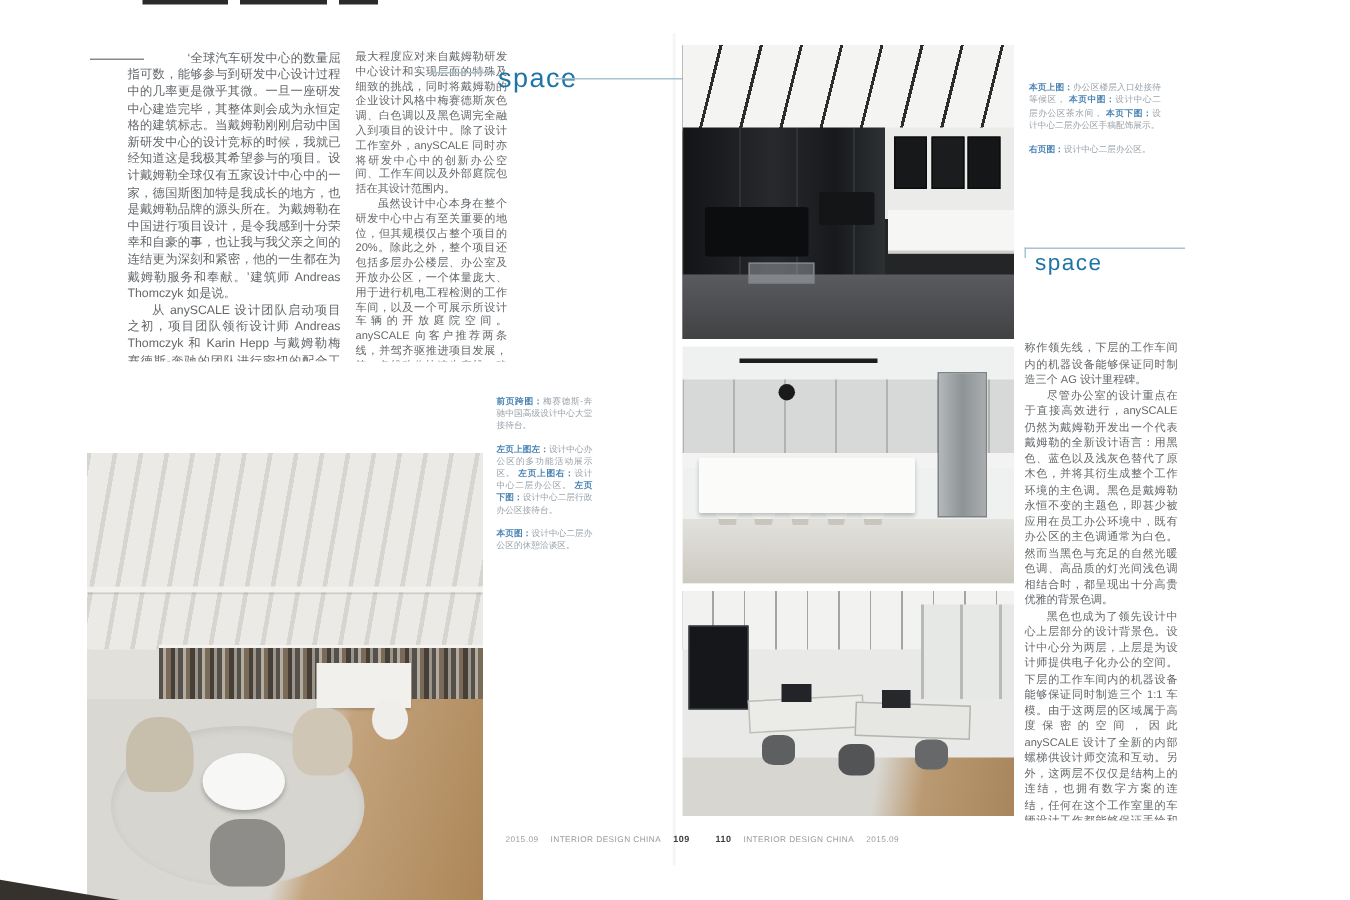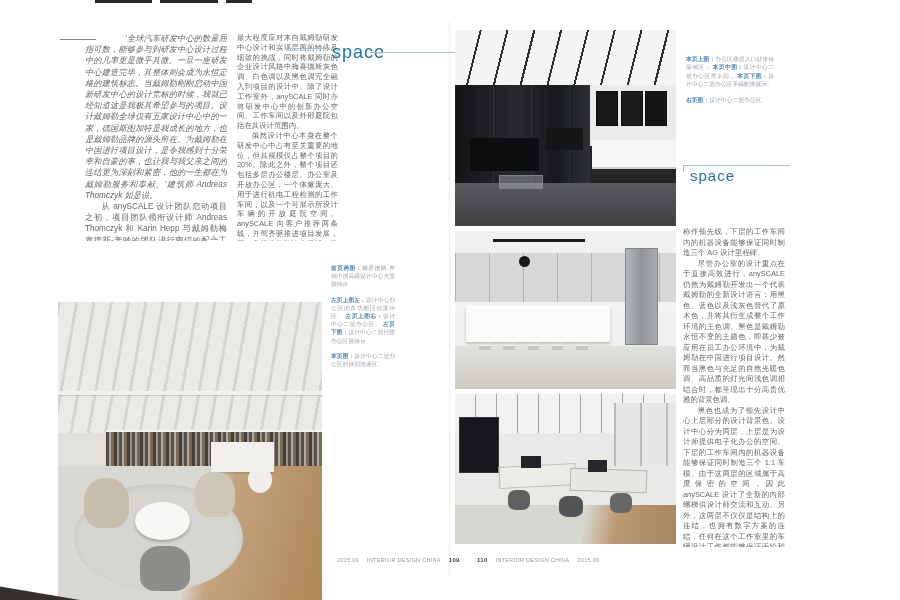--- a/index.html
+++ b/index.html
@@ -3,21 +3,21 @@
 <meta charset="utf-8">
 <style>
   html,body{margin:0;padding:0;background:#ffffff;}
   .spread{position:relative;width:900px;height:600px;background:#ffffff;overflow:hidden;
           font-family:"Liberation Sans",sans-serif;}
   
   .col{position:absolute;overflow:hidden;color:#63676a;text-align:justify;}
   .col p{margin:0;}
   .col p.indent{text-indent:2em;}
   .col1{left:85px;top:33px;width:142px;height:208px;font-size:8.2px;line-height:11.2px;}
-  .col1 p.first{text-indent:40px;font-style:italic;}
+  .col1 p.first{text-indent:40px;}
   .col2{left:237px;top:33px;width:101px;height:208px;font-size:7.4px;line-height:9.8px;}
   .rcol{left:683px;top:227px;width:102px;height:320px;font-size:7.4px;line-height:10.5px;}
   .lead-rule{position:absolute;left:60px;top:39px;width:36px;height:1px;background:#85898c;}
   
   .space-word{position:absolute;color:#1d74a6;letter-spacing:1px;font-weight:400;}
   .space-left{left:332px;top:42px;font-size:18px;}
   .space-right{left:690px;top:167px;font-size:15px;}
   .hrule{position:absolute;height:1px;background:#a9c2cf;}
   .rule-l1{left:286px;top:48px;width:44px;}
   .rule-l2{left:370px;top:52px;width:86px;}
@@ -221,21 +221,21 @@
       <span class="cap-label">右页图：</span><span>设计中心二层办公区。</span>
     </p>
   </div>
 
   <div class="hrule rule-r1"></div>
   <div class="tick-r"></div>
   <div class="space-word space-right">space</div>
 
   <div class="col rcol">
     <p>称作领先线，下层的工作车间内的机器设备能够保证同时制造三个 AG 设计里程碑。</p>
-    <p class="indent">尽管办公室的设计重点在于直接高效进行，anySCALE 仍然为戴姆勒开发出一个代表戴姆勒的全新设计语言：用黑色、蓝色以及浅灰色替代了原木色，并将其衍生成整个工作环境的主色调。黑色是戴姆勒永恒不变的主题色，即甚少被应用在员工办公环境中，为戴姆勒在中国进行项目设计。然而当黑色与充足的自然光暖色调、高品质的灯光间浅色调相结合时，都呈现出十分高贵优雅的背景色调。</p>
+    <p class="indent">尽管办公室的设计重点在于直接高效进行，anySCALE 仍然为戴姆勒开发出一个代表戴姆勒的全新设计语言：用黑色、蓝色以及浅灰色替代了原木色，并将其衍生成整个工作环境的主色调。黑色是戴姆勒永恒不变的主题色，即甚少被应用在员工办公环境中，既有办公区的主色调通常为白色。然而当黑色与充足的自然光暖色调、高品质的灯光间浅色调相结合时，都呈现出十分高贵优雅的背景色调。</p>
     <p class="indent">黑色也成为了领先设计中心上层部分的设计背景色。设计中心分为两层，上层是为设计师提供电子化办公的空间。下层的工作车间内的机器设备能够保证同时制造三个 1:1 车模。由于这两层的区域属于高度保密的空间，因此 anySCALE 设计了全新的内部螺梯供设计师交流和互动。另外，这两层不仅仅是结构上的连结，也拥有数字方案的连结，任何在这个工作室里的车辆设计工作都能够保证手绘和数字的双重设计和更新。已经在设计阶段中的车辆则能够在两层高的巨型电子屏幕墙上进行呈现和展示。</p>
   </div>
 
   <div class="footer f-left">
     <span>2015.09</span>
     <span>INTERIOR DESIGN CHINA</span>
     <span class="pagenum">109</span>
   </div>
   <div class="footer f-right">
     <span class="pagenum">110</span>

